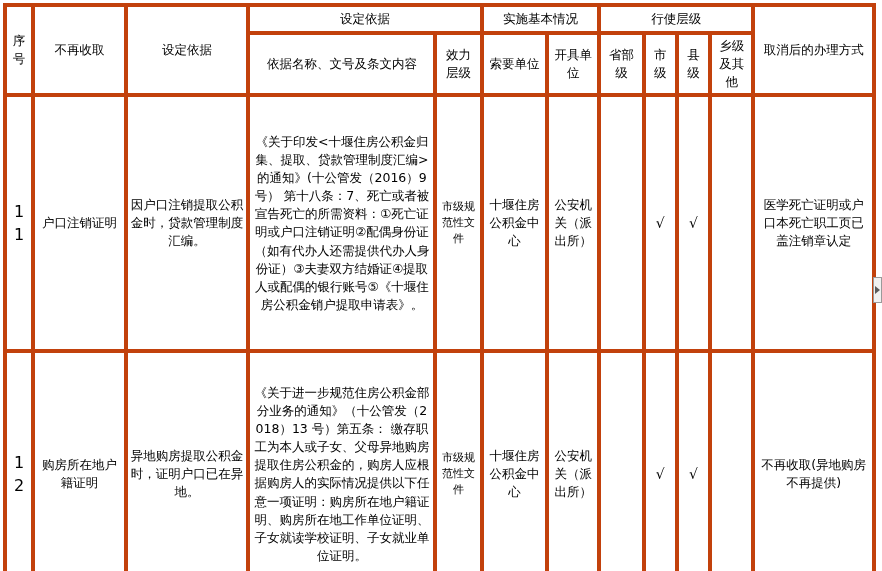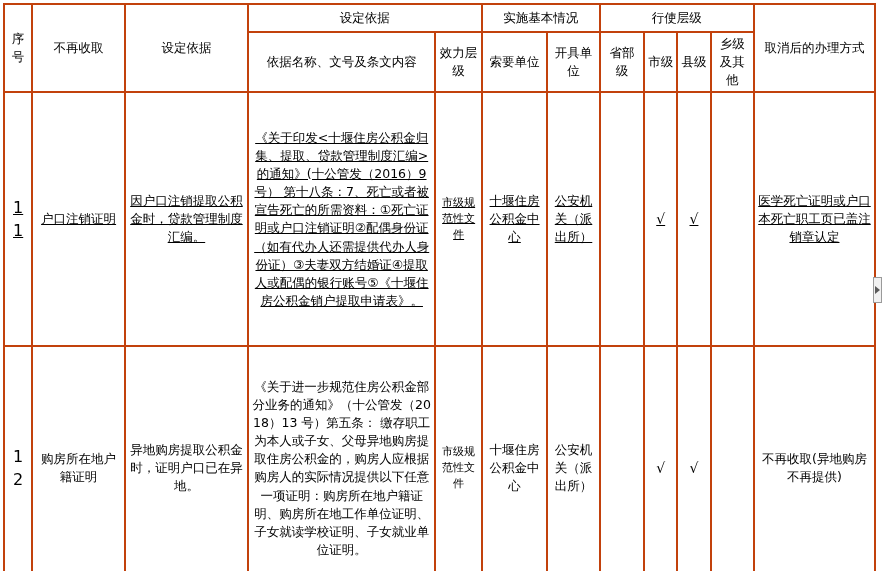--- a/index.html
+++ b/index.html
@@ -21,21 +21,21 @@
     box-sizing: border-box;
   }
   table.grid {
     border-collapse: collapse;
     table-layout: fixed;
     width: 873px;
     margin: 3px 0 0 3px;
     font-size: 12px;
   }
   table.grid td, table.grid th {
-    border: 2px solid #c2410c;
+    border: 4px solid #c2410c;
     padding: 2px 3px;
     vertical-align: middle;
     text-align: center;
     font-weight: normal;
     line-height: 1.45;
     word-break: break-all;
   }
   
   .hdr td {
     font-size: 12.5px;
@@ -75,21 +75,21 @@
   .cell-mark {
     font-size: 14px;
   }
   .cell-after {
     text-align: left;
     padding-left: 5px;
     padding-right: 4px;
     font-size: 12.5px;
     line-height: 1.5;
   }
-  .row-11 td { height: 248px; text-decoration: underline; }
+  .row-11 td { height: 248px; }
   .row-12 td { height: 238px; }
   
   .edge-marker {
     position: absolute;
     right: 0px;
     top: 274px;
     width: 9px;
     height: 26px;
     border: 1px solid #9a9a9a;
     background: #f1f1f1;

